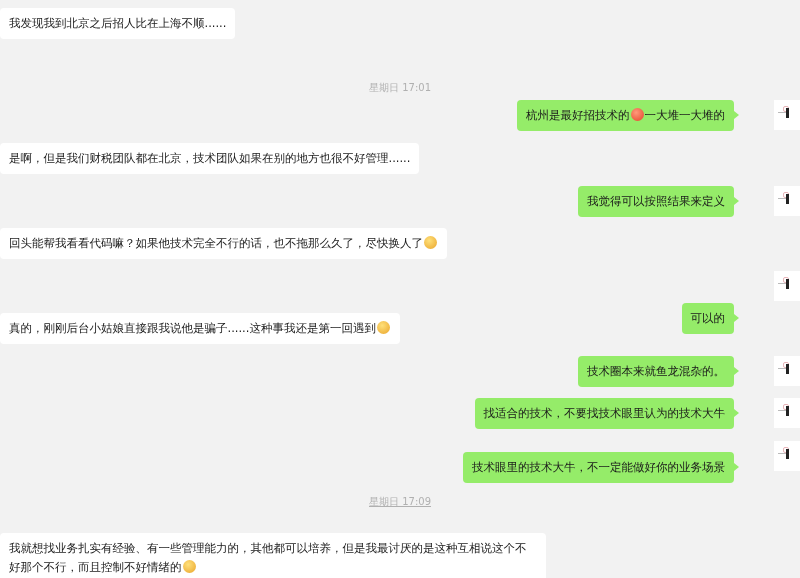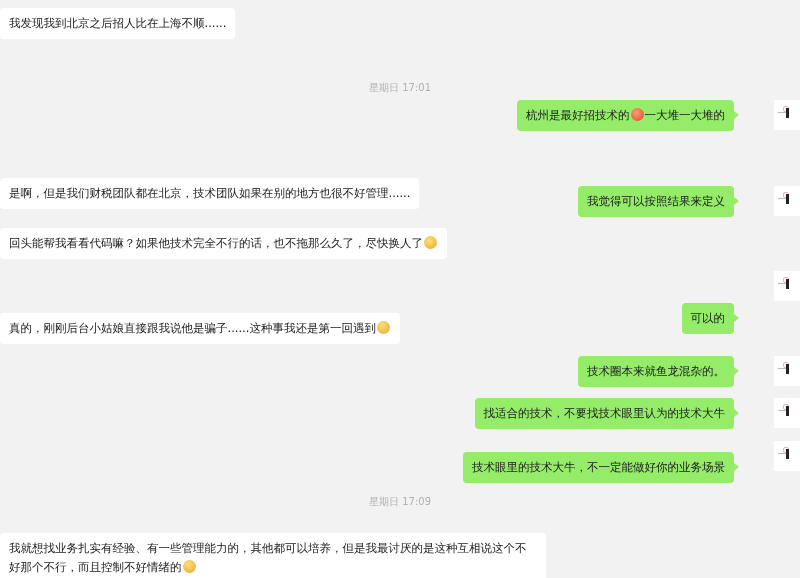--- a/index.html
+++ b/index.html
@@ -53,21 +53,21 @@
 
   <div class="msg right" style="right:34px;top:100px;margin-left:32px;">
     <div class="bubble"><span>杭州是最好招技术的</span><span class="emoji angry"></span><span>一大堆一大堆的</span></div>
   </div>
   <div class="avatar" style="left:774px;top:100px;">
       <div class="fig2"></div>
       <div class="line"></div>
       <div class="fig"></div>
     </div>
 
-  <div class="msg left" style="left:0;top:143px;margin-top:35px;">
+  <div class="msg left" style="left:0;top:143px;">
     <div class="bubble"><span>是啊，但是我们财税团队都在北京，技术团队如果在别的地方也很不好管理......</span></div>
   </div>
 
   <div class="msg right" style="right:34px;top:186px;font-family:Liberation Serif, serif;">
     <div class="bubble"><span>我觉得可以按照结果来定义</span></div>
   </div>
   <div class="avatar" style="left:774px;top:186px;">
       <div class="fig2"></div>
       <div class="line"></div>
       <div class="fig"></div>
@@ -110,19 +110,19 @@
 
   <div class="msg right" style="right:34px;top:452px;">
     <div class="bubble"><span>技术眼里的技术大牛，不一定能做好你的业务场景</span></div>
   </div>
   <div class="avatar" style="left:774px;top:441px;">
       <div class="fig2"></div>
       <div class="line"></div>
       <div class="fig"></div>
     </div>
 
-  <div class="time" style="top:495px;">星期日 17:09</div>
+  <div class="time" style="top:495px;text-decoration:underline;">星期日 17:09</div>
 
   <div class="msg left" style="left:0;top:533px;">
     <div class="bubble wrap" style="width:528px;"><span>我就想找业务扎实有经验、有一些管理能力的，其他都可以培养，但是我最讨厌的是这种互相说这个不好那个不行，而且控制不好情绪的</span><span class="emoji facepalm"></span></div>
   </div>
 
 </div>
 
 </body></html>

